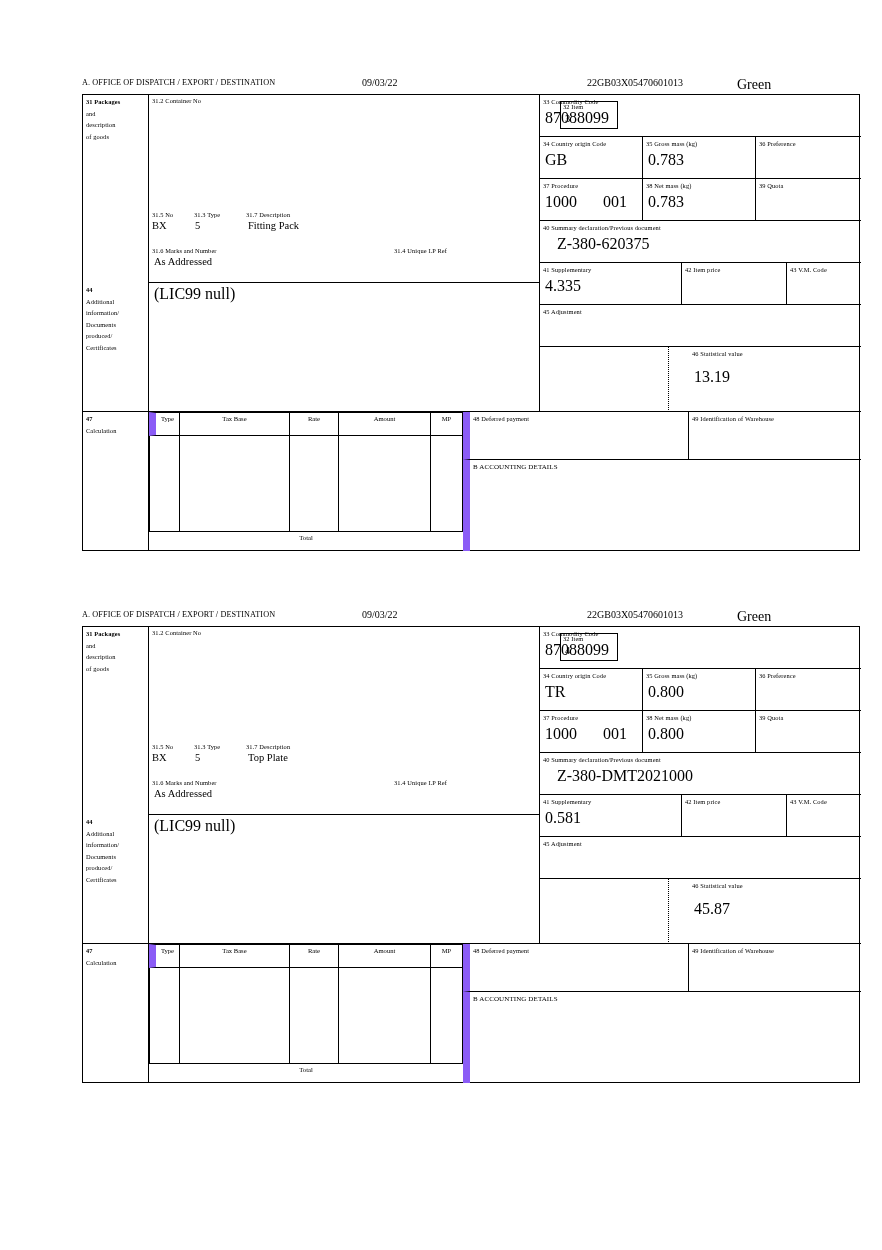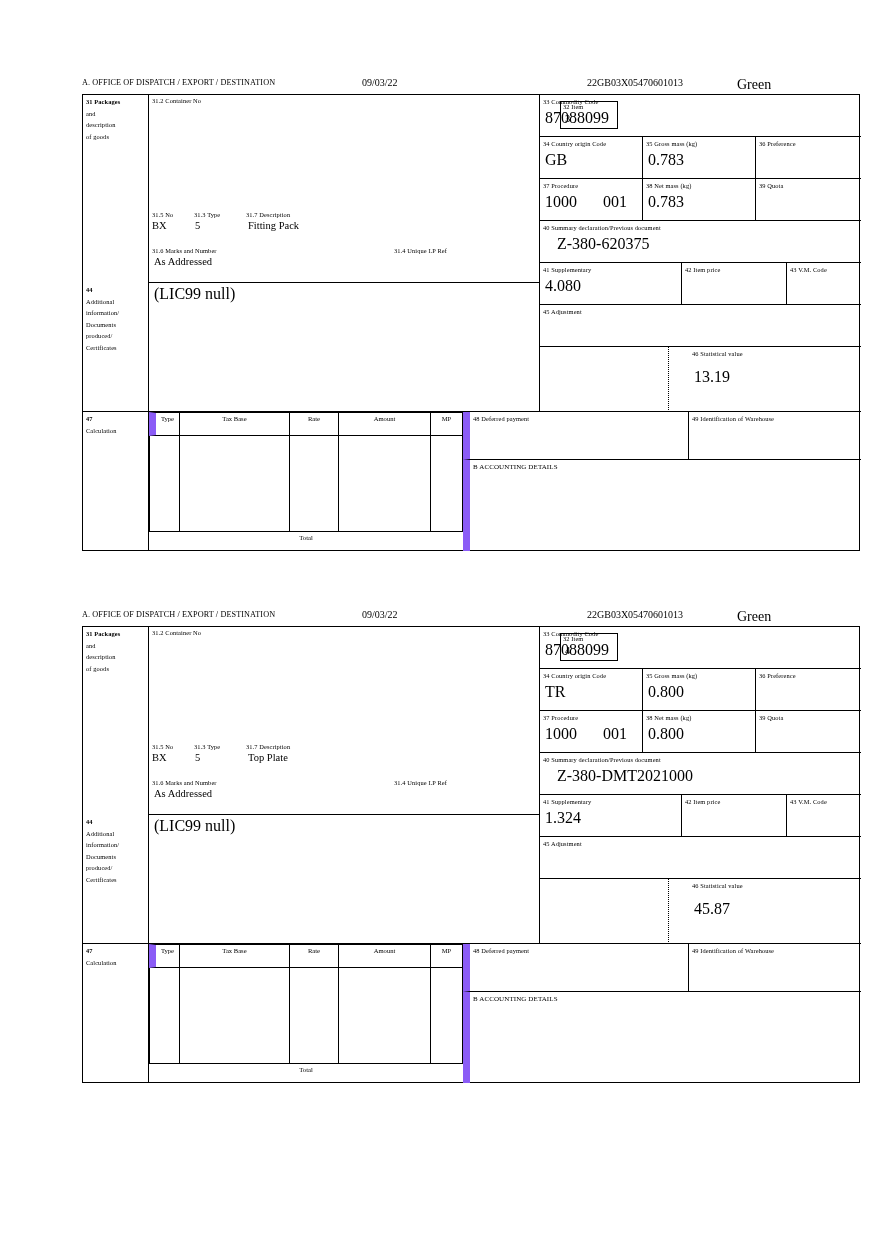--- a/index.html
+++ b/index.html
@@ -211,21 +211,21 @@
         <div class="val" style="padding-top:5px;"></div>
       </div>
 
       <div class="cell bb" style="left:457px; top:126px; width:321px; height:42px;">
         <div class="lbl">40 Summary declaration/Previous document</div>
         <div class="val" style="padding-top:5px; padding-left:17px;">Z-380-620375</div>
       </div>
 
       <div class="cell bb br" style="left:457px; top:168px; width:142px; height:42px;">
         <div class="lbl">41 Supplementary</div>
-        <div class="val" style="padding-top:5px;">4.080</div>
+        <div class="val" style="padding-top:5px;">4.335</div>
       </div>
       <div class="cell bb br" style="left:599px; top:168px; width:105px; height:42px;">
         <div class="lbl">42 Item price</div>
         <div class="val" style="padding-top:5px;"></div>
       </div>
       <div class="cell bb" style="left:704px; top:168px; width:74px; height:42px;">
         <div class="lbl">43 V.M. Code</div>
         <div class="val" style="padding-top:5px;"></div>
       </div>
 
@@ -376,21 +376,21 @@
         <div class="val" style="padding-top:5px;"></div>
       </div>
 
       <div class="cell bb" style="left:457px; top:126px; width:321px; height:42px;">
         <div class="lbl">40 Summary declaration/Previous document</div>
         <div class="val" style="padding-top:5px; padding-left:17px;">Z-380-DMT2021000</div>
       </div>
 
       <div class="cell bb br" style="left:457px; top:168px; width:142px; height:42px;">
         <div class="lbl">41 Supplementary</div>
-        <div class="val" style="padding-top:5px;">1.324</div>
+        <div class="val" style="padding-top:5px;">0.581</div>
       </div>
       <div class="cell bb br" style="left:599px; top:168px; width:105px; height:42px;">
         <div class="lbl">42 Item price</div>
         <div class="val" style="padding-top:5px;"></div>
       </div>
       <div class="cell bb" style="left:704px; top:168px; width:74px; height:42px;">
         <div class="lbl">43 V.M. Code</div>
         <div class="val" style="padding-top:5px;"></div>
       </div>
 

